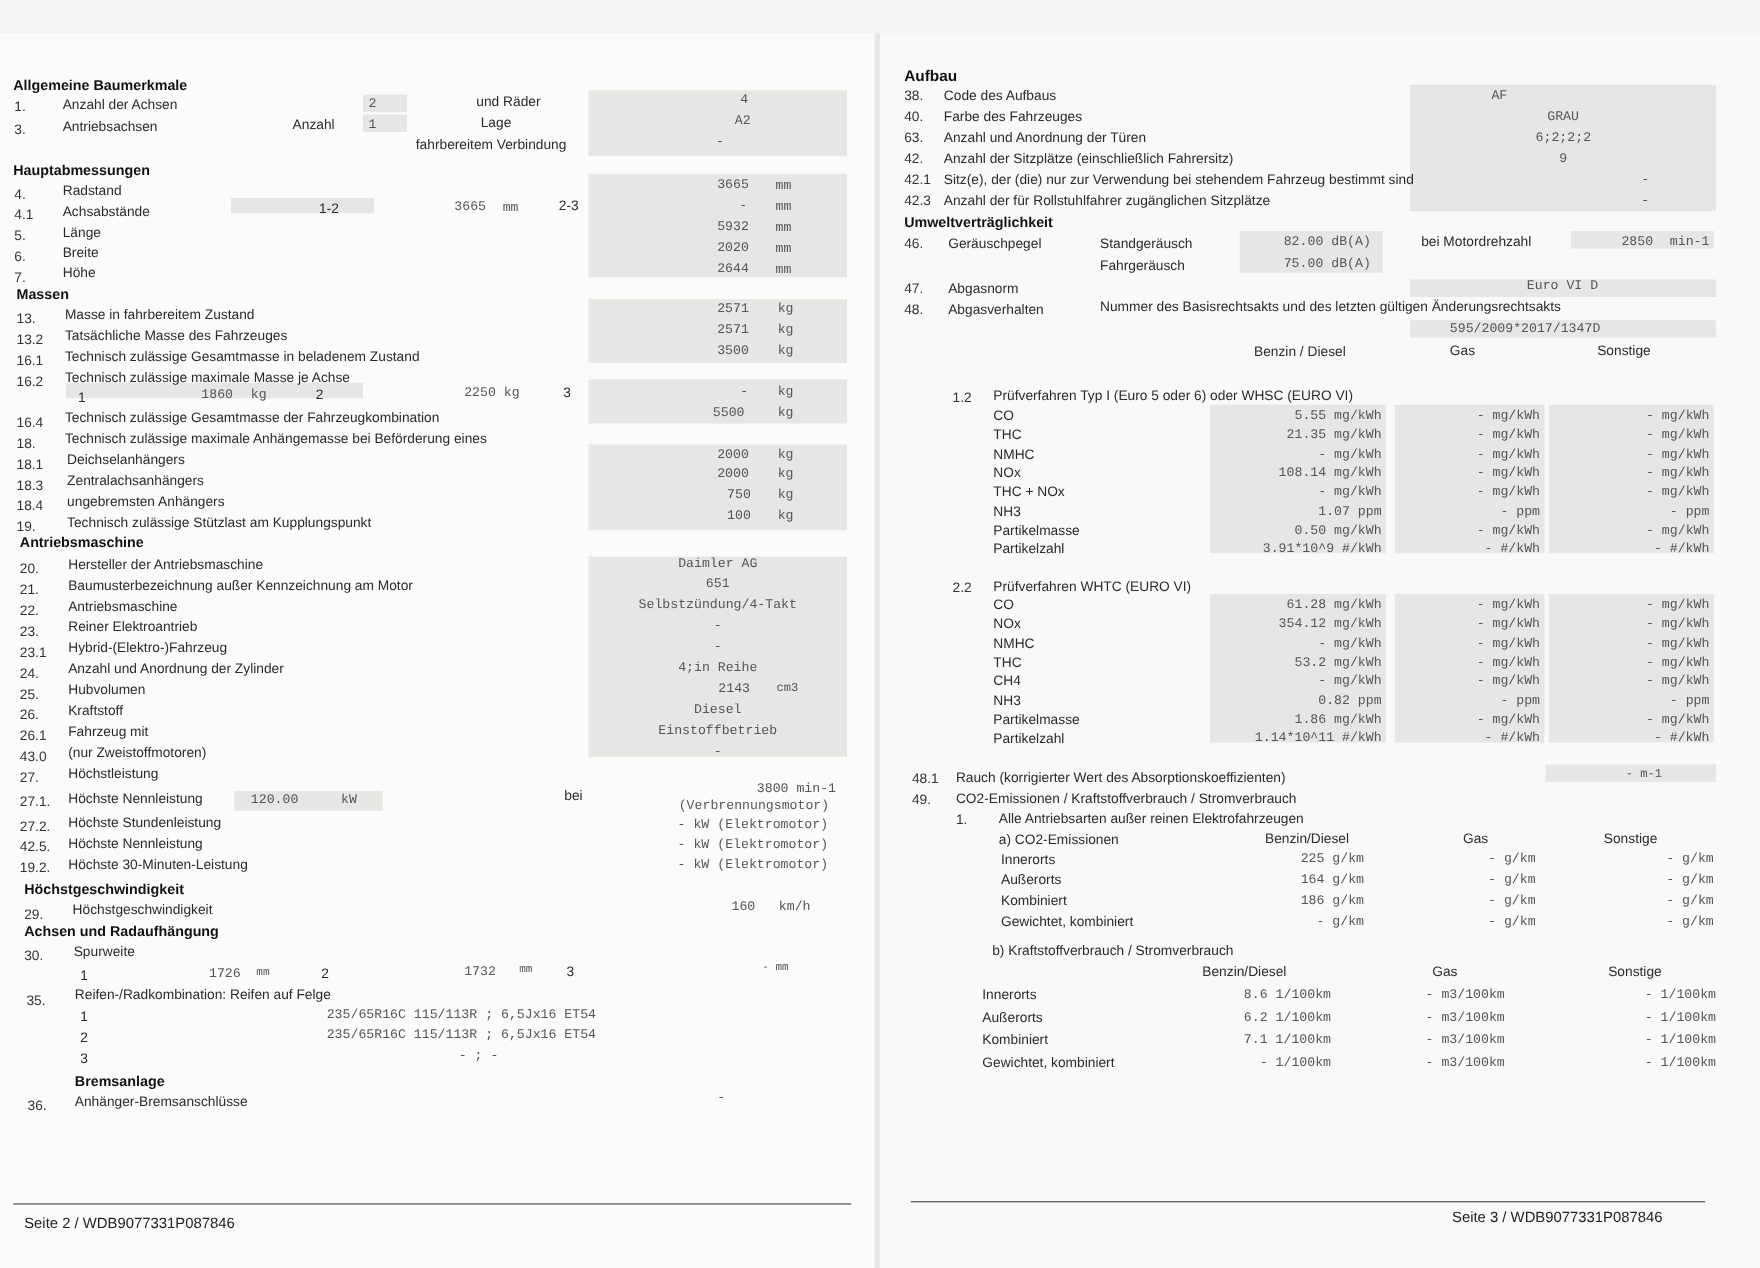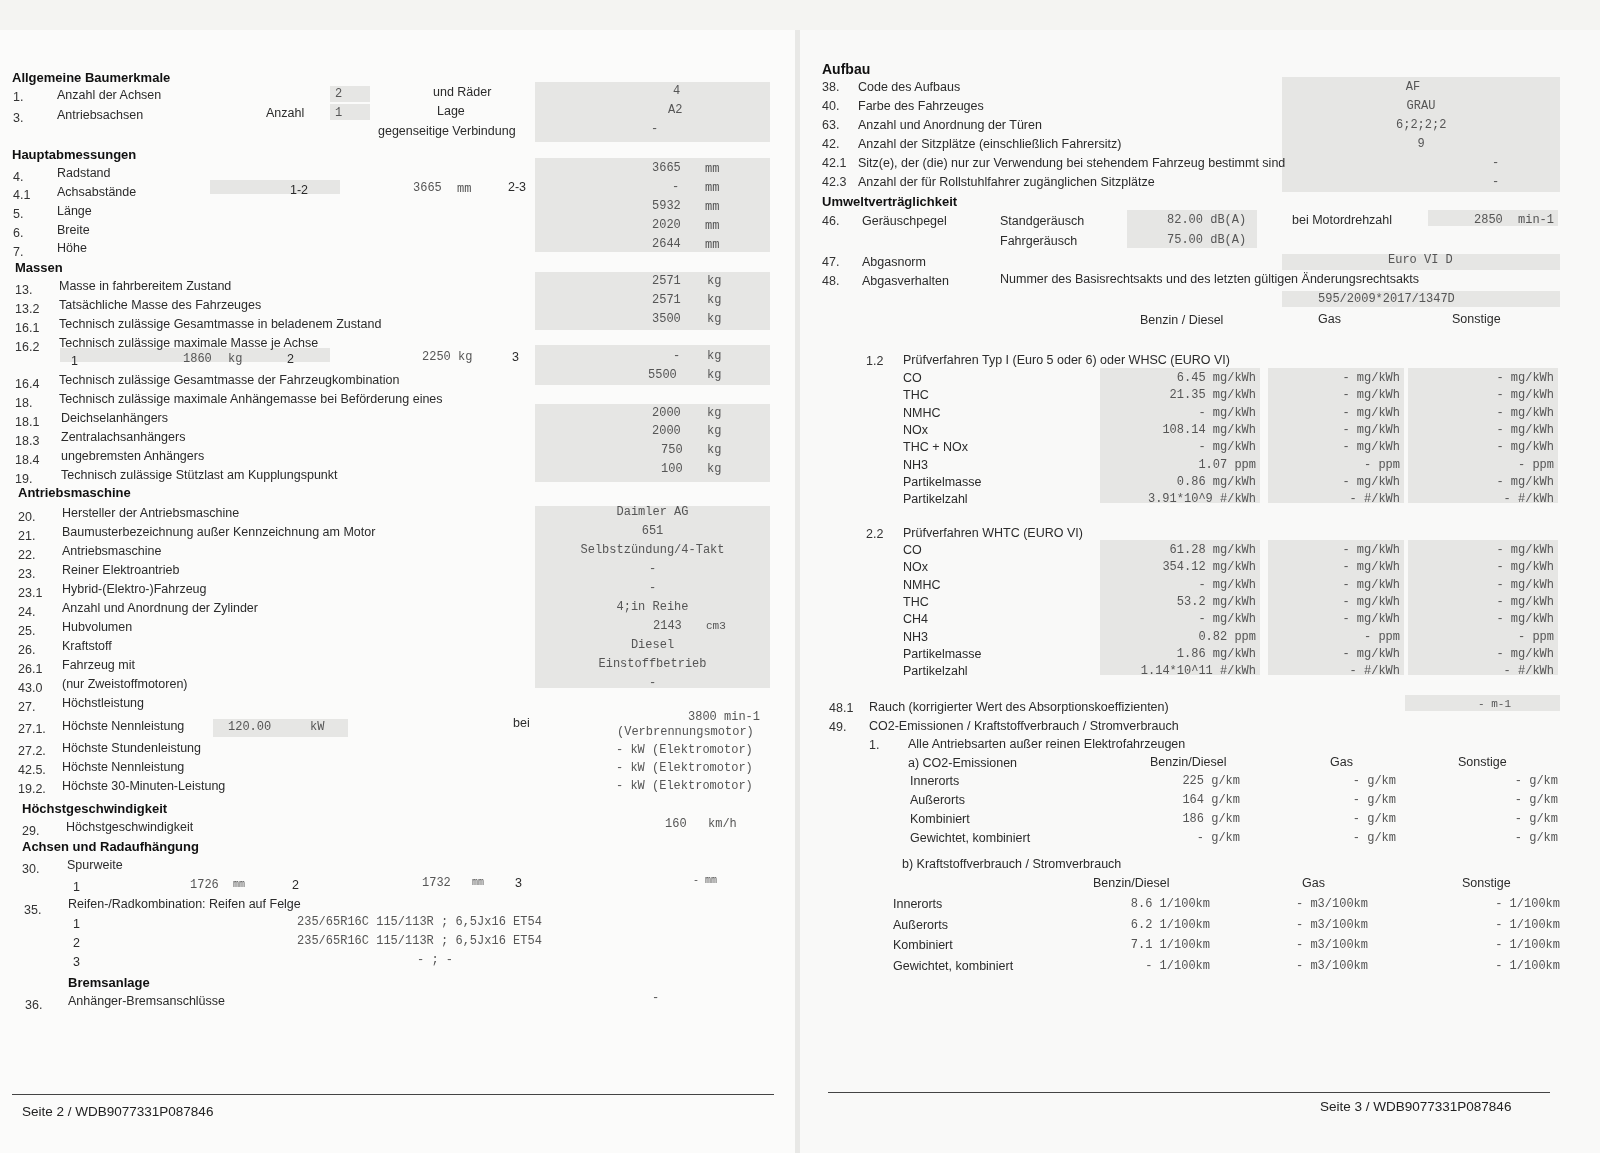--- a/index.html
+++ b/index.html
@@ -48,21 +48,21 @@
   <div class="val" style="left:335px;top:87px">2</div>
   <div class="abs lbl" style="left:433px;top:85px">und Räder</div>
   <div class="val" style="left:673px;top:84px">4</div>
 
   <div class="abs num" style="left:13px;top:111px">3.</div>
   <div class="abs lbl" style="left:57px;top:108px">Antriebsachsen</div>
   <div class="abs lbl" style="left:266px;top:106px">Anzahl</div>
   <div class="val" style="left:335px;top:106px">1</div>
   <div class="abs lbl" style="left:437px;top:104px">Lage</div>
   <div class="val" style="left:668px;top:103px">A2</div>
-  <div class="abs lbl" style="left:378px;top:124px">gegenseitige Verbindung</div>
+  <div class="abs lbl" style="left:378px;top:124px">fahrbereitem Verbindung</div>
   <div class="val" style="left:651px;top:122px">-</div>
 
   <div class="abs h" style="left:12px;top:147px">Hauptabmessungen</div>
   <div class="abs num" style="left:13px;top:170px">4.</div>
   <div class="abs lbl" style="left:57px;top:166px">Radstand</div>
   <div class="val" style="left:652px;top:161px">3665</div>
   <div class="val" style="left:705px;top:162px">mm</div>
 
   <div class="abs num" style="left:13px;top:188px">4.1</div>
   <div class="abs lbl" style="left:57px;top:185px">Achsabstände</div>
@@ -255,21 +255,21 @@
   <div class="box" style="left:1268px;top:368px;width:136px;height:135px"></div>
   <div class="box" style="left:1408px;top:368px;width:150px;height:135px"></div>
   <div class="box" style="left:1100px;top:540px;width:160px;height:135px"></div>
   <div class="box" style="left:1268px;top:540px;width:136px;height:135px"></div>
   <div class="box" style="left:1408px;top:540px;width:150px;height:135px"></div>
   <div class="box" style="left:1405px;top:695px;width:155px;height:16px"></div>
 
   <div class="abs h" style="left:822px;top:61px;font-size:14px">Aufbau</div>
   <div class="abs num" style="left:822px;top:80px">38.</div>
   <div class="abs lbl" style="left:858px;top:80px">Code des Aufbaus</div>
-  <div class="val c" style="left:1282px;top:80px;width:262px">AF</div>
+  <div class="val c" style="left:1232px;top:80px;width:262px">AF</div>
 
   <div class="abs num" style="left:822px;top:99px">40.</div>
   <div class="abs lbl" style="left:858px;top:99px">Farbe des Fahrzeuges</div>
   <div class="val c" style="left:1282px;top:99px;width:278px">GRAU</div>
 
   <div class="abs num" style="left:822px;top:118px">63.</div>
   <div class="abs lbl" style="left:858px;top:118px">Anzahl und Anordnung der Türen</div>
   <div class="val" style="left:1396px;top:118px">6;2;2;2</div>
 
   <div class="abs num" style="left:822px;top:137px">42.</div>
@@ -306,21 +306,21 @@
 
   <div class="abs lbl" style="left:1140px;top:313px">Benzin / Diesel</div>
   <div class="abs lbl" style="left:1318px;top:312px">Gas</div>
   <div class="abs lbl" style="left:1452px;top:312px">Sonstige</div>
 
   <div class="abs num" style="left:866px;top:354px">1.2</div>
   <div class="abs lbl" style="left:903px;top:353px">Prüfverfahren Typ I (Euro 5 oder 6) oder WHSC (EURO VI)</div>
   <div id="t12">
       <div>
         <div class="abs lbl" style="left:903px;top:371px">CO</div>
-        <div class="val r" style="left:1100px;top:371px;width:156px">6.45 mg/kWh</div>
+        <div class="val r" style="left:1100px;top:371px;width:156px">5.55 mg/kWh</div>
         <div class="val r" style="left:1268px;top:371px;width:132px">- mg/kWh</div>
         <div class="val r" style="left:1408px;top:371px;width:146px">- mg/kWh</div>
       </div>
       <div>
         <div class="abs lbl" style="left:903px;top:388.3px">THC</div>
         <div class="val r" style="left:1100px;top:388.3px;width:156px">21.35 mg/kWh</div>
         <div class="val r" style="left:1268px;top:388.3px;width:132px">- mg/kWh</div>
         <div class="val r" style="left:1408px;top:388.3px;width:146px">- mg/kWh</div>
       </div>
       <div>
@@ -342,21 +342,21 @@
         <div class="val r" style="left:1408px;top:440.2px;width:146px">- mg/kWh</div>
       </div>
       <div>
         <div class="abs lbl" style="left:903px;top:457.5px">NH3</div>
         <div class="val r" style="left:1100px;top:457.5px;width:156px">1.07 ppm</div>
         <div class="val r" style="left:1268px;top:457.5px;width:132px">- ppm</div>
         <div class="val r" style="left:1408px;top:457.5px;width:146px">- ppm</div>
       </div>
       <div>
         <div class="abs lbl" style="left:903px;top:474.8px">Partikelmasse</div>
-        <div class="val r" style="left:1100px;top:474.8px;width:156px">0.86 mg/kWh</div>
+        <div class="val r" style="left:1100px;top:474.8px;width:156px">0.50 mg/kWh</div>
         <div class="val r" style="left:1268px;top:474.8px;width:132px">- mg/kWh</div>
         <div class="val r" style="left:1408px;top:474.8px;width:146px">- mg/kWh</div>
       </div>
       <div>
         <div class="abs lbl" style="left:903px;top:492.1px">Partikelzahl</div>
         <div class="val r" style="left:1100px;top:492.1px;width:156px">3.91*10^9 #/kWh</div>
         <div class="val r" style="left:1268px;top:492.1px;width:132px">- #/kWh</div>
         <div class="val r" style="left:1408px;top:492.1px;width:146px">- #/kWh</div>
       </div>
     </div>

